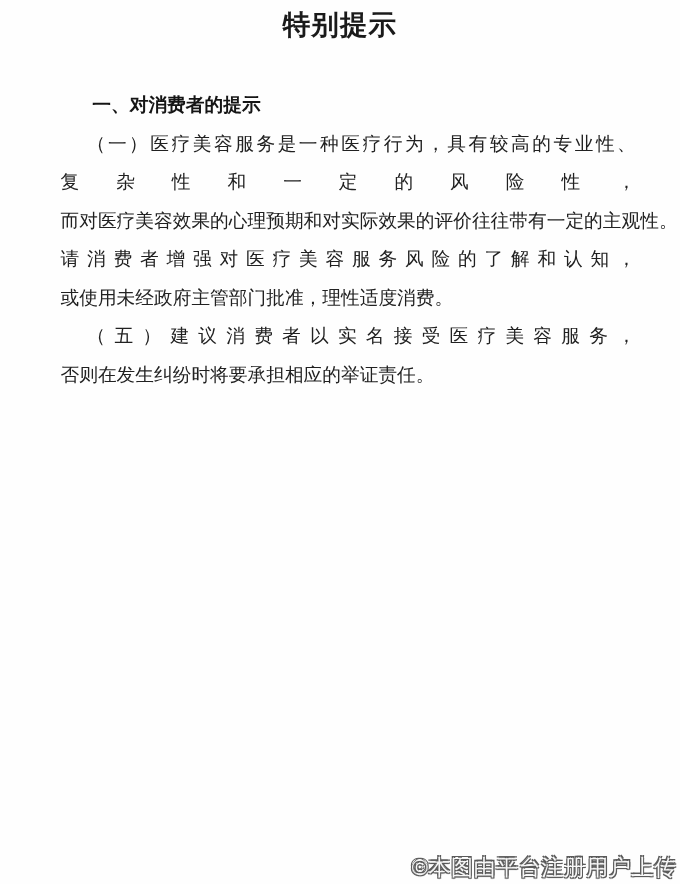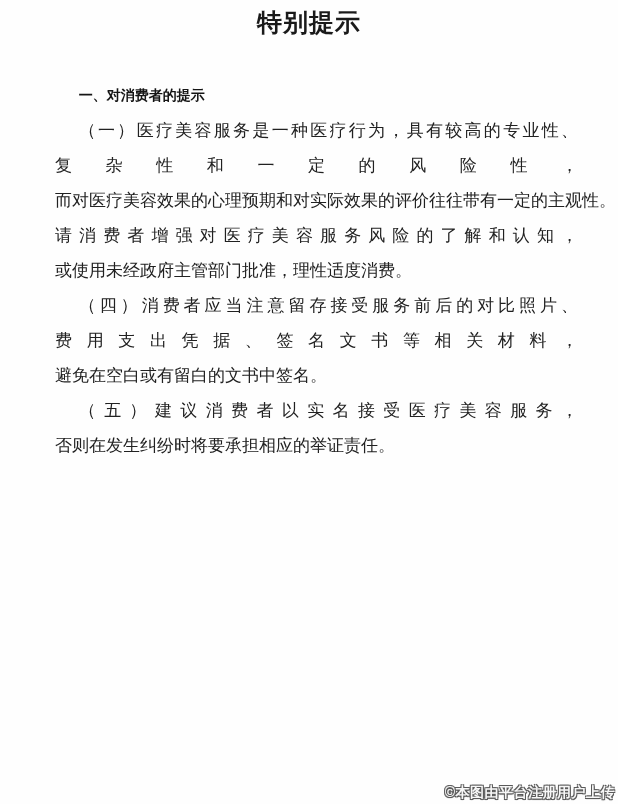--- a/index.html
+++ b/index.html
@@ -33,37 +33,37 @@
     left: 55px;
     width: 523px;
     font-size: 17px;
     line-height: 35px;
     text-align: justify;
     text-justify: inter-ideograph;
   }
   .section-heading {
     font-weight: bold;
     text-indent: 1.7em;
-    font-size: 14px;
+    font-size: 17px;
     color: #151515;
   }
   .content p {
     margin: 0;
     padding: 0;
     text-indent: 1.4em;
     word-break: keep-all;
     overflow-wrap: normal;
   }
   .watermark {
     position: absolute;
     right: 3px;
     bottom: 2px;
     font-family: "Liberation Sans", sans-serif;
-    font-size: 14px;
-    font-weight: bold;
+    font-size: 20px;
+    font-weight: normal;
     letter-spacing: 0.5px;
     color: #f7f7f7;
     text-shadow:
       -1px -1px 0 #5a5a5a,
        1px -1px 0 #5a5a5a,
       -1px  1px 0 #5a5a5a,
        1px  1px 0 #5a5a5a,
        0    1px 1px #3d3d3d;
     margin-top: 16px;
   }
@@ -76,21 +76,20 @@
   <div class="doc-title">特别提示</div>
 
   <div class="content">
 
     <div class="section-heading">一、对消费者的提示</div>
 
     <p>（一）医疗美容服务是一种医疗行为，具有较高的专业性、复杂性和一定的风险性，而对医疗美容效果的心理预期和对实际效果的评价往往带有一定的主观性。请消费者增强对医疗美容服务风险的了解和认知，或使用未经政府主管部门批准，理性适度消费。</p>
 
 
 
-    <p>（四）消费者应当注意留存接受服务前后的对比照片、费用支出凭据、签名文书等相关材料，避免在空白或有留白的文书中签名。</p>
 
     <p>（五）建议消费者以实名接受医疗美容服务，否则在发生纠纷时将要承担相应的举证责任。</p>
 
   </div>
 
   <div class="watermark">©本图由平台注册用户上传</div>
 
 </div>
 
 </body></html>

